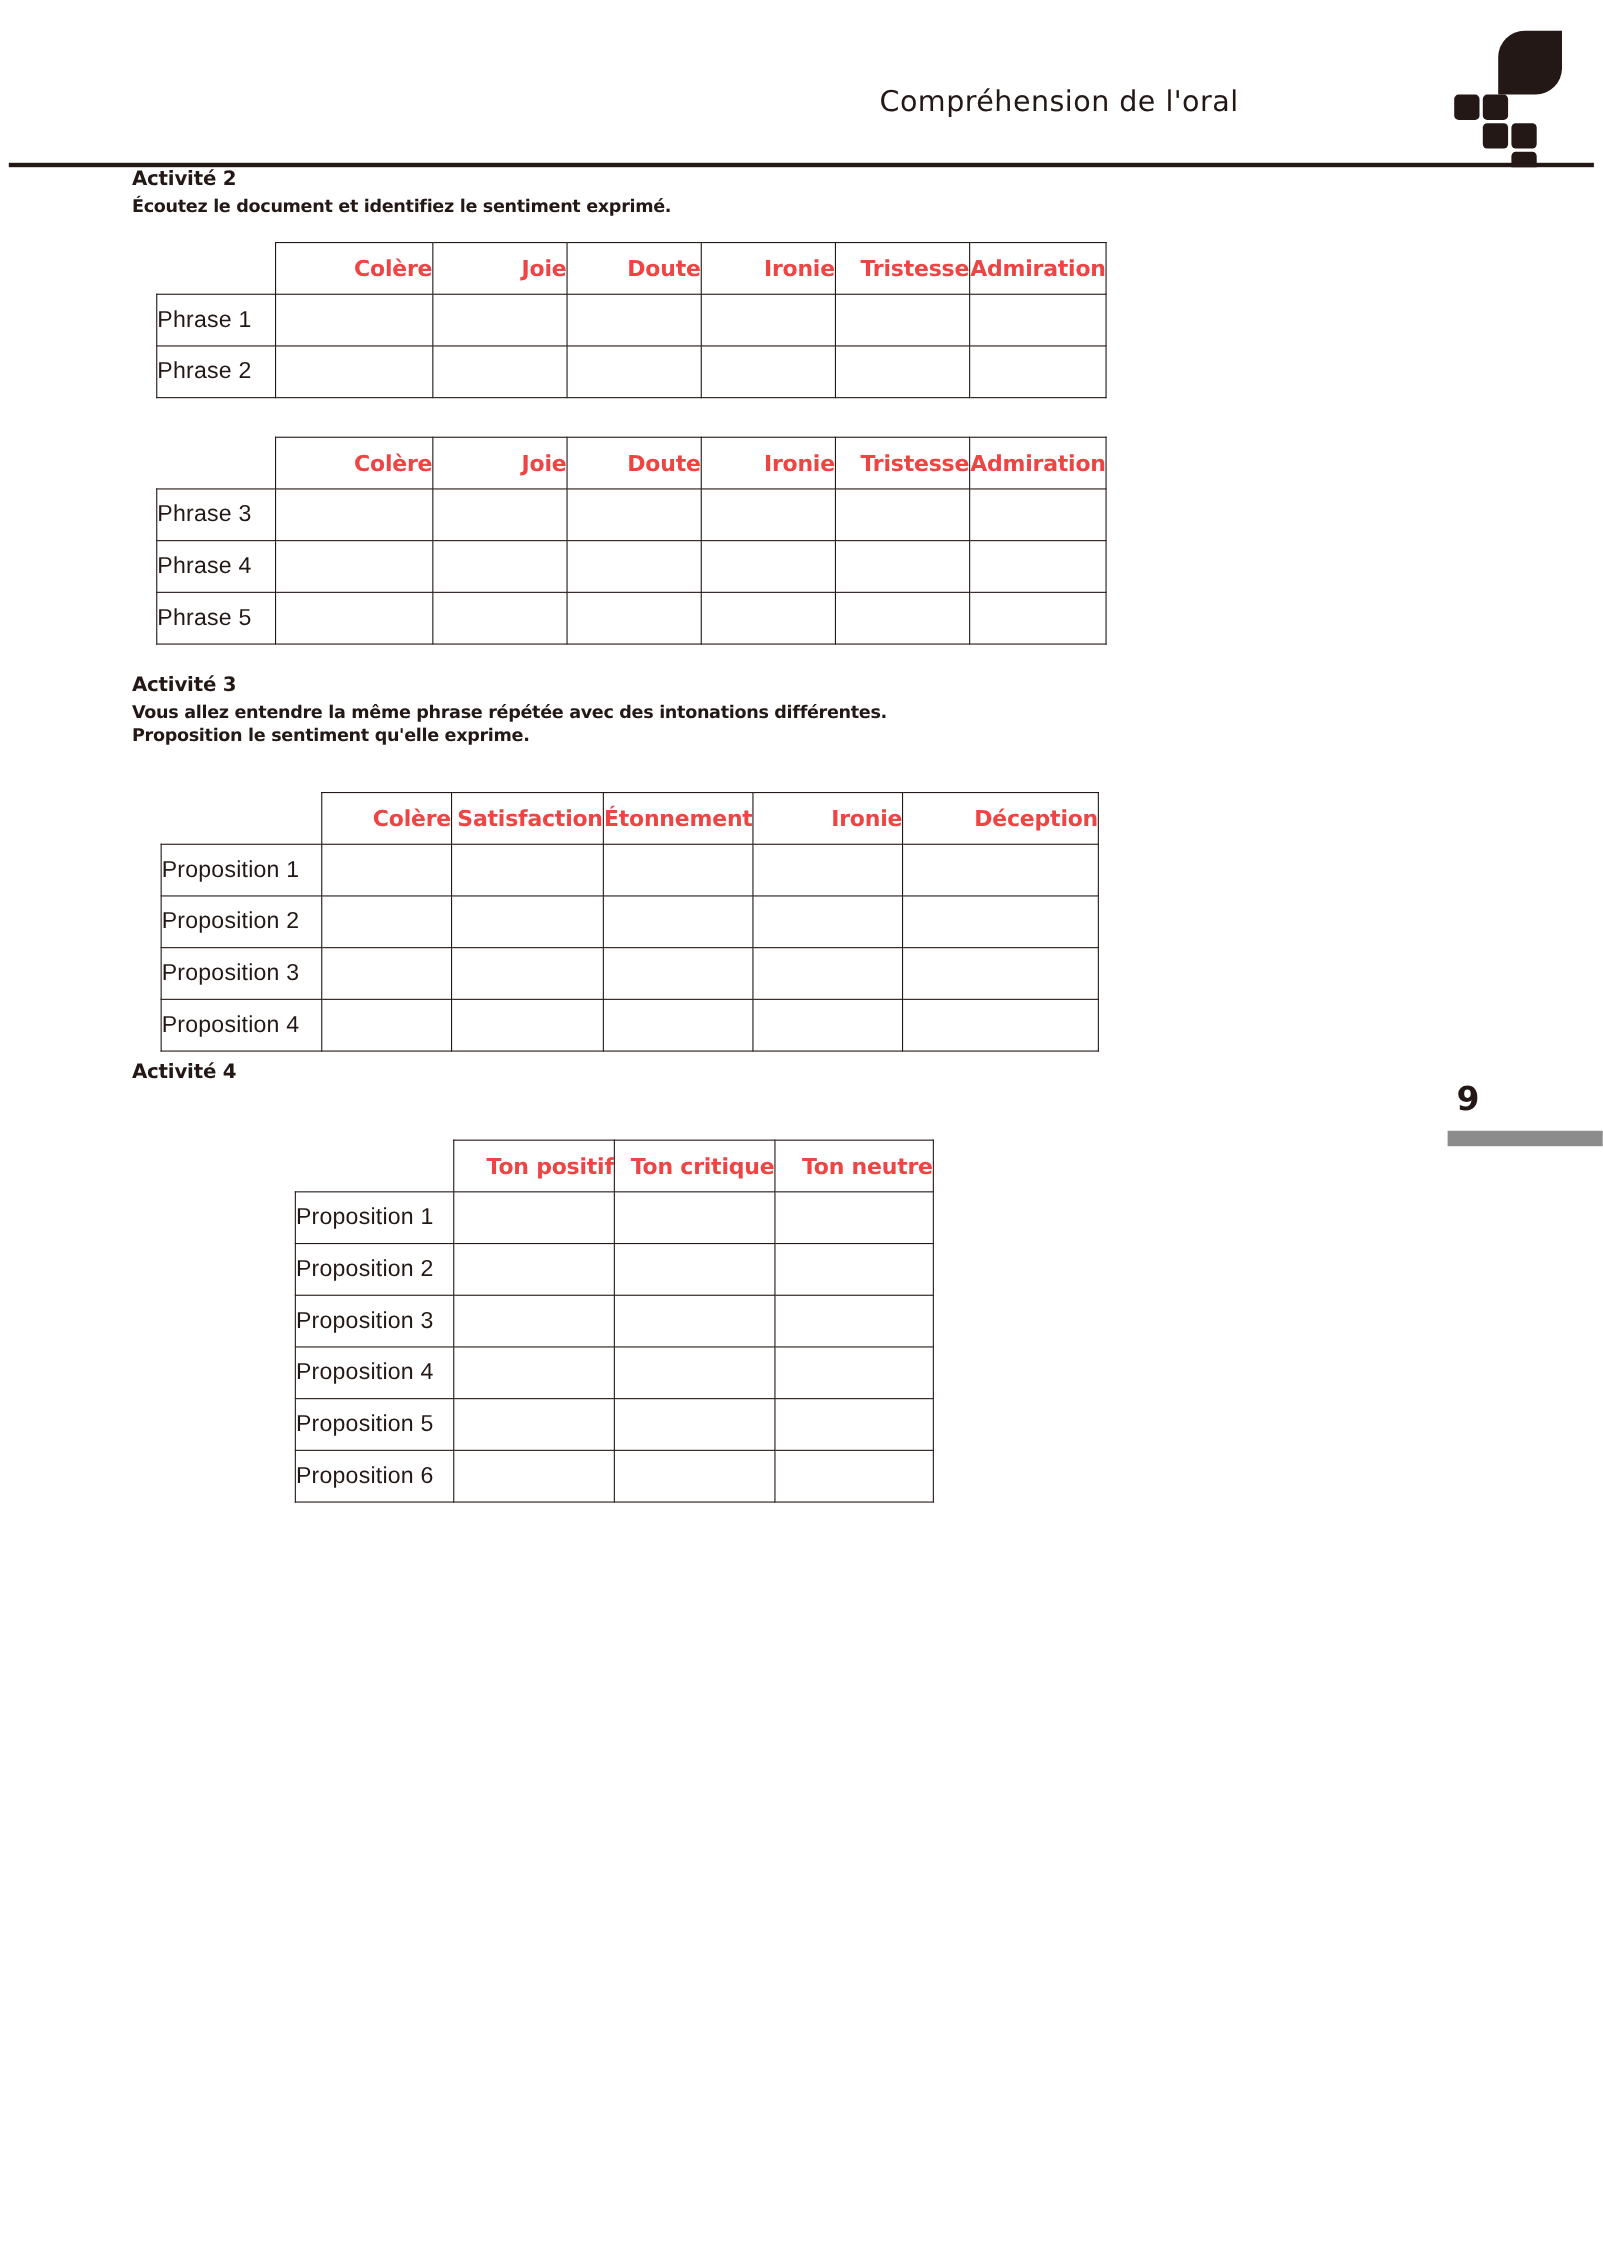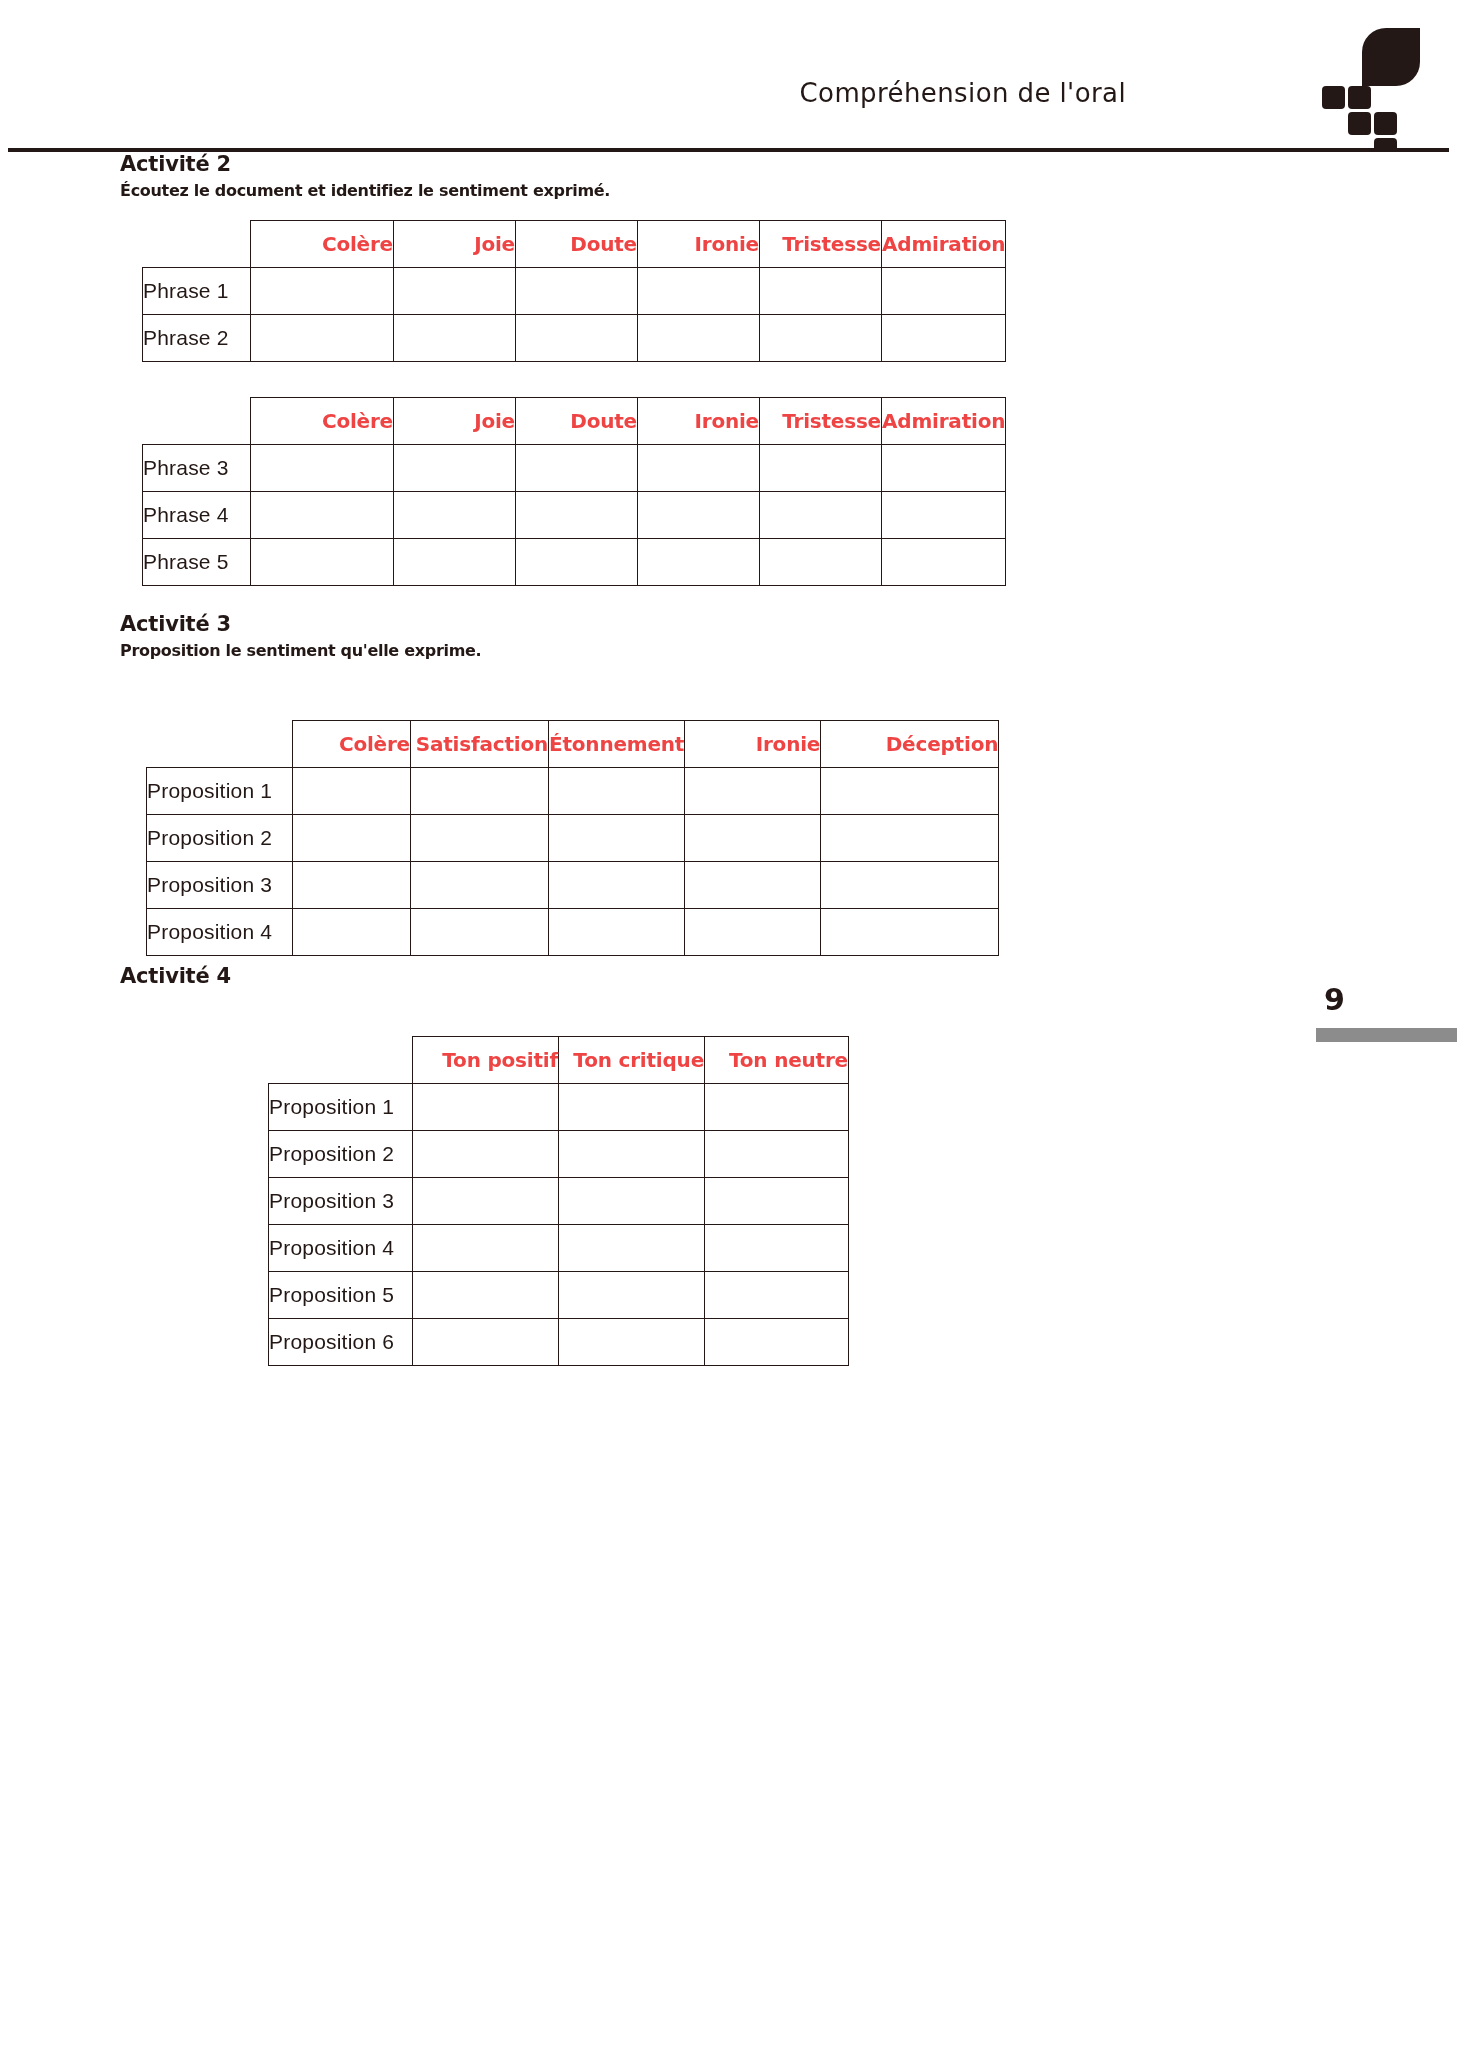--- a/index.html
+++ b/index.html
@@ -107,21 +107,21 @@
     position: absolute;
     left: 0;
     top: 152px;
     width: 1457px;
   }
   .activity {
     position: relative;
   }
   .act-title {
     font-family: "DejaVu Sans", sans-serif;
-    font-size: 21px;
+    font-size: 18px;
     font-weight: 700;
     color: #231815;
     margin: 0 0 4px 0;
     letter-spacing: -0.2px;
   }
   .act-instruction {
     font-family: "DejaVu Sans", sans-serif;
     font-size: 16px;
     font-weight: 700;
     color: #231815;
@@ -293,20 +293,21 @@
           <td class="cell"></td>
           <td class="cell"></td>
           <td class="cell"></td>
         </tr>
       </tbody>
     </table>
   </div>
 
   <div class="activity blk" style="left:120px; top:460px; width:1180px;">
     <h2 class="act-title">Activité 3</h2>
+    <p class="act-instruction">Vous allez entendre la même phrase répétée avec des intonations différentes.</p>
     <p class="act-instruction">Proposition le sentiment qu'elle exprime.</p>
   </div>
 
   <div class="blk" style="left:146px; top:568px;">
     <table class="grid">
       <colgroup>
         <col style="width:146px">
         <col style="width:118px">
           <col style="width:138px">
           <col style="width:136px">

